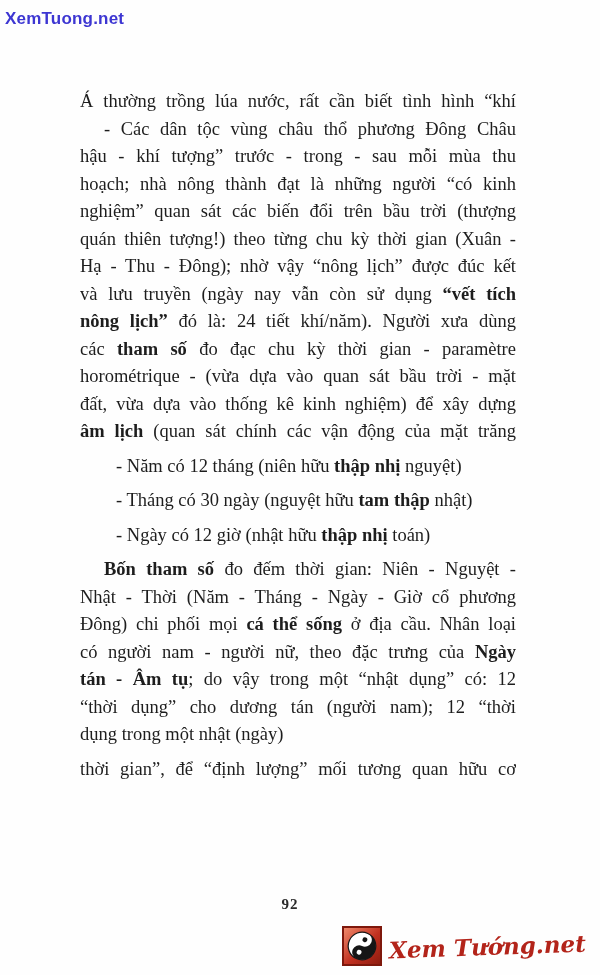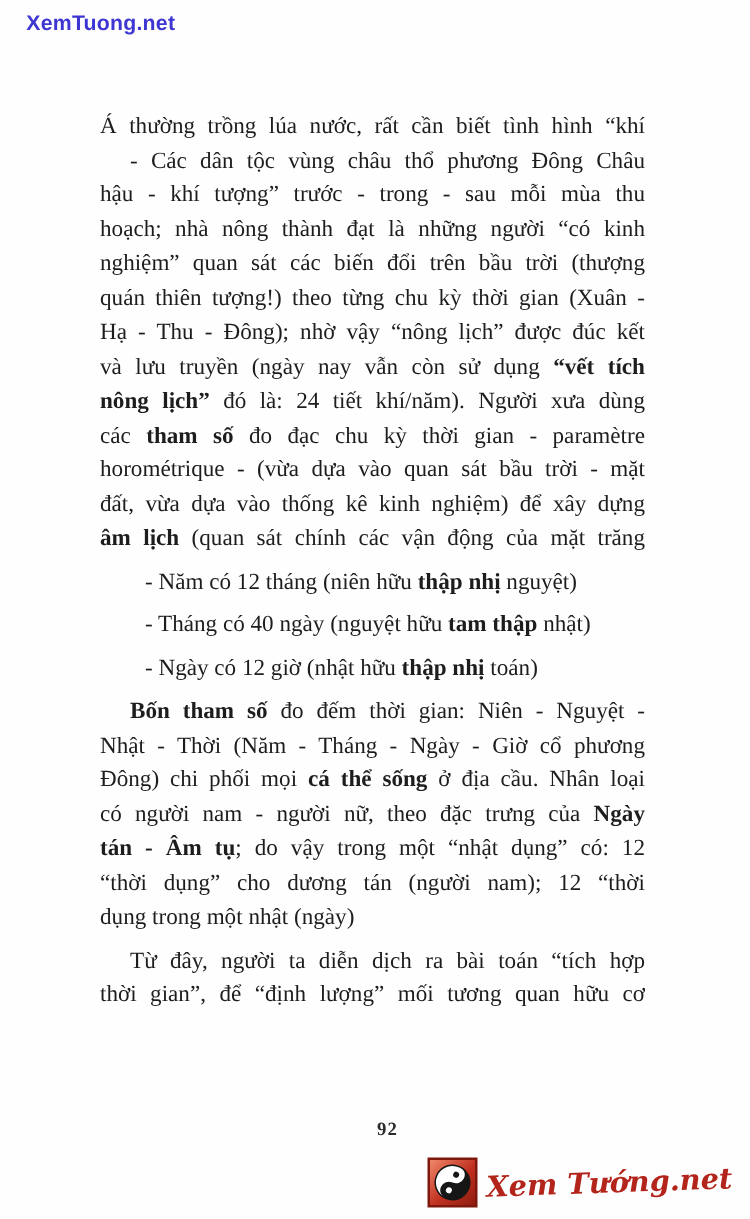--- a/index.html
+++ b/index.html
@@ -8,21 +8,21 @@
     width: 600px;
     height: 975px;
     background: #fefefe;
     overflow: hidden;
     font-family: "Liberation Serif", serif;
   }
 
   
   .watermark {
     position: absolute;
-    left: 21px;
+    left: 5px;
     top: 9px;
     font-family: "Liberation Sans", sans-serif;
     font-weight: 700;
     font-size: 17px;
     letter-spacing: 0.2px;
     color: #3d36d2;
   }
 
   
   .page-text {
@@ -43,21 +43,21 @@
     white-space: normal;
   }
   .line.end { text-align-last: left; }
   .line.indent24 { text-indent: 24px; }
   .line.indent36 { text-indent: 36px; }
   .bold { font-weight: 700; }
 
   
   .page-number {
     position: absolute;
-    left: 92px;
+    left: 72px;
     width: 436px;
     top: 896px;
     text-align: center;
     font-size: 15px;
     font-weight: 600;
     letter-spacing: 1px;
     color: #2b2b2b;
   }
 
   .site-logo {
@@ -108,36 +108,35 @@
         <div class="line"><span class="bold">nông lịch”</span><span> đó là: 24 tiết khí/năm). Người xưa dùng</span></div>
         <div class="line"><span>các </span><span class="bold">tham số</span><span> đo đạc chu kỳ thời gian - paramètre</span></div>
         <div class="line"><span>horométrique - (vừa dựa vào quan sát bầu trời - mặt</span></div>
         <div class="line"><span>đất, vừa dựa vào thống kê kinh nghiệm) để xây dựng</span></div>
         <div class="line"><span class="bold">âm lịch</span><span> (quan sát chính các vận động của mặt trăng</span></div>
       </div>
       <div class="paragraph">
         <div class="line end indent36"><span>- Năm có 12 tháng (niên hữu </span><span class="bold">thập nhị</span><span> nguyệt)</span></div>
       </div>
       <div class="paragraph">
-        <div class="line end indent36"><span>- Tháng có 40 ngày (nguyệt hữu </span><span class="bold">tam thập</span><span> nhật)</span></div>
+        <div class="line end indent36"><span>- Tháng có 30 ngày (nguyệt hữu </span><span class="bold">tam thập</span><span> nhật)</span></div>
       </div>
       <div class="paragraph">
         <div class="line end indent36"><span>- Ngày có 12 giờ (nhật hữu </span><span class="bold">thập nhị</span><span> toán)</span></div>
       </div>
       <div class="paragraph">
         <div class="line indent24"><span class="bold">Bốn tham số</span><span> đo đếm thời gian: Niên - Nguyệt -</span></div>
         <div class="line"><span>Nhật - Thời (Năm - Tháng - Ngày - Giờ cổ phương</span></div>
         <div class="line"><span>Đông) chi phối mọi </span><span class="bold">cá thể sống</span><span> ở địa cầu. Nhân loại</span></div>
         <div class="line"><span>có người nam - người nữ, theo đặc trưng của </span><span class="bold">Ngày</span></div>
         <div class="line"><span class="bold">tán - Âm tụ</span><span>; do vậy trong một “nhật dụng” có: 12</span></div>
         <div class="line"><span>“thời dụng” cho dương tán (người nam); 12 “thời</span></div>
         <div class="line end"><span>dụng trong một nhật (ngày)</span></div>
       </div>
       <div class="paragraph">
-        <div class="line indent24"><span>Từ đây, người ta diễn dịch ra bài toán “tích hợp</span></div>
         <div class="line"><span>thời gian”, để “định lượng” mối tương quan hữu cơ</span></div>
       </div>
     </div>
 
   <div class="page-number">92</div>
 
   <div class="site-logo">
     <div class="logo-square">
       <svg width="30" height="30" viewBox="0 0 100 100" aria-hidden="true">
         <g transform="rotate(25 50 50)">

